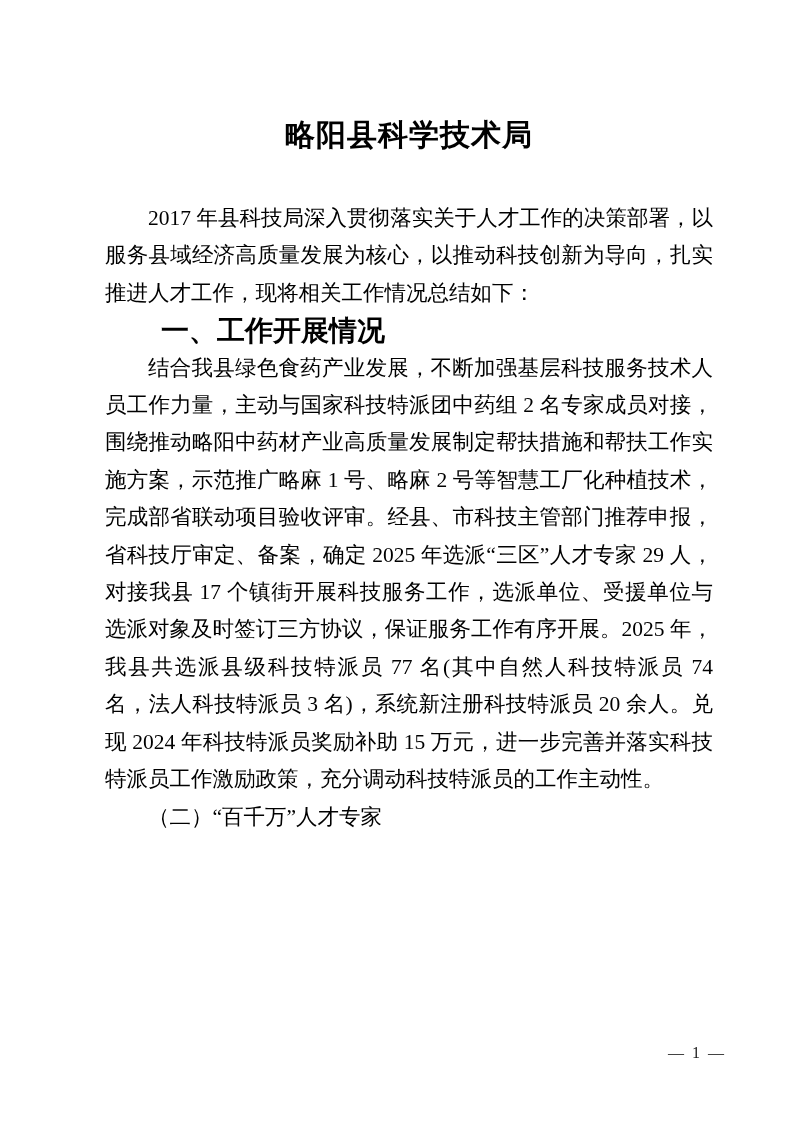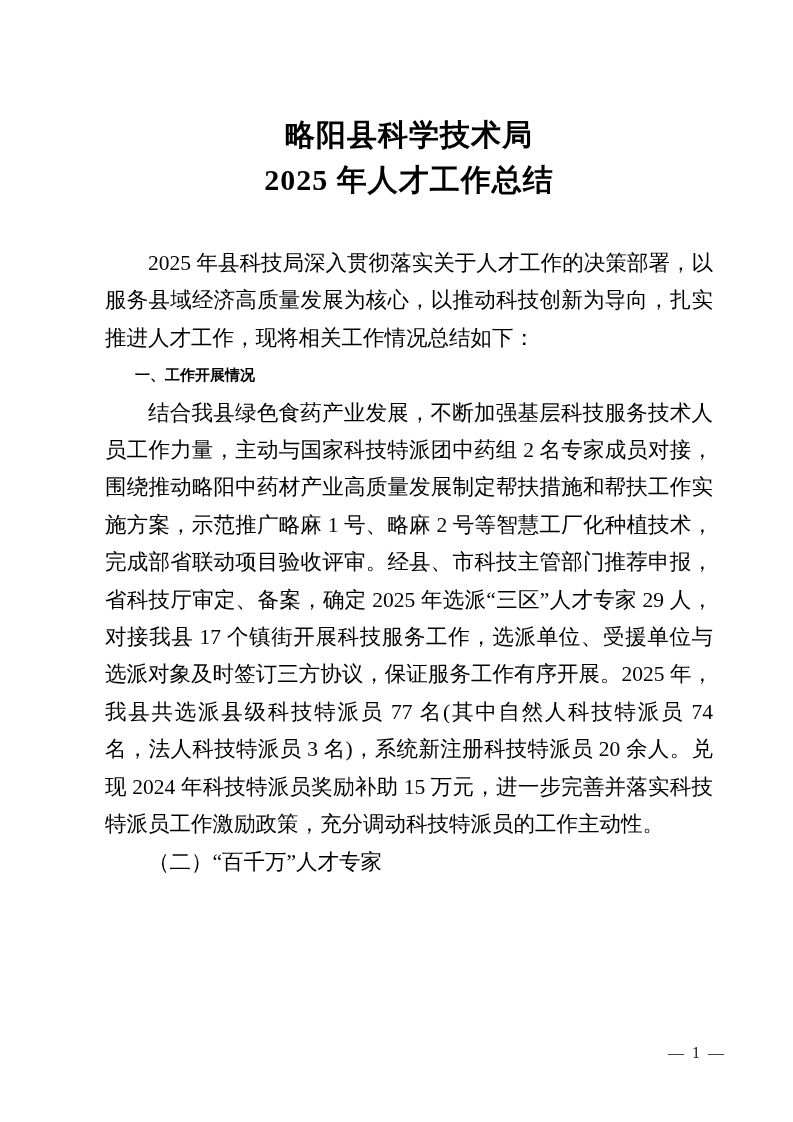--- a/index.html
+++ b/index.html
@@ -32,23 +32,23 @@
     font-size: 21.5px;
     line-height: 37.4px;
     text-align: justify;
   }
   .doc-body p {
     text-indent: 2em;
     margin: 0;
   }
   .para { font-family: "Liberation Serif", "DejaVu Serif", serif; }
   .section-heading {
-    font-family: Liberation Serif, serif;
+    font-family: Liberation Sans, sans-serif;
     font-weight: bold;
-    font-size: 15px;
+    font-size: 28px;
     line-height: 37.4px;
     text-indent: 2em;
   }
   .sub-heading {
     font-family: "Liberation Serif", "DejaVu Serif", serif;
     font-weight: normal;
   }
   .page-footer {
     position: absolute;
     top: 1042px;
@@ -62,23 +62,22 @@
     letter-spacing: 2px;
   }
 </style>
 </head>
 <body>
 
 <div class="page">
   <div class="content">
     <div class="doc-title">
       <div>略阳县科学技术局</div>
-      <div>2025 年人才工作总结</div>
     </div>
     <div class="doc-body">
-      <p class="para">2025 年县科技局深入贯彻落实关于人才工作的决策部署，以服务县域经济高质量发展为核心，以推动科技创新为导向，扎实推进人才工作，现将相关工作情况总结如下：</p>
+      <p class="para">2017 年县科技局深入贯彻落实关于人才工作的决策部署，以服务县域经济高质量发展为核心，以推动科技创新为导向，扎实推进人才工作，现将相关工作情况总结如下：</p>
       <p class="section-heading">一、工作开展情况</p>
       <p class="para">结合我县绿色食药产业发展，不断加强基层科技服务技术人员工作力量，主动与国家科技特派团中药组 2 名专家成员对接，围绕推动略阳中药材产业高质量发展制定帮扶措施和帮扶工作实施方案，示范推广略麻 1 号、略麻 2 号等智慧工厂化种植技术，完成部省联动项目验收评审。经县、市科技主管部门推荐申报，省科技厅审定、备案，确定 2025 年选派“三区”人才专家 29 人，对接我县 17 个镇街开展科技服务工作，选派单位、受援单位与选派对象及时签订三方协议，保证服务工作有序开展。2025 年，我县共选派县级科技特派员 77 名(其中自然人科技特派员 74 名，法人科技特派员 3 名)，系统新注册科技特派员 20 余人。兑现 2024 年科技特派员奖励补助 15 万元，进一步完善并落实科技特派员工作激励政策，充分调动科技特派员的工作主动性。</p>
       <p class="para sub-heading">（二）“百千万”人才专家</p>
     </div>
   </div>
   <div class="page-footer">— 1 —</div>
 </div>
 
 </body></html>

